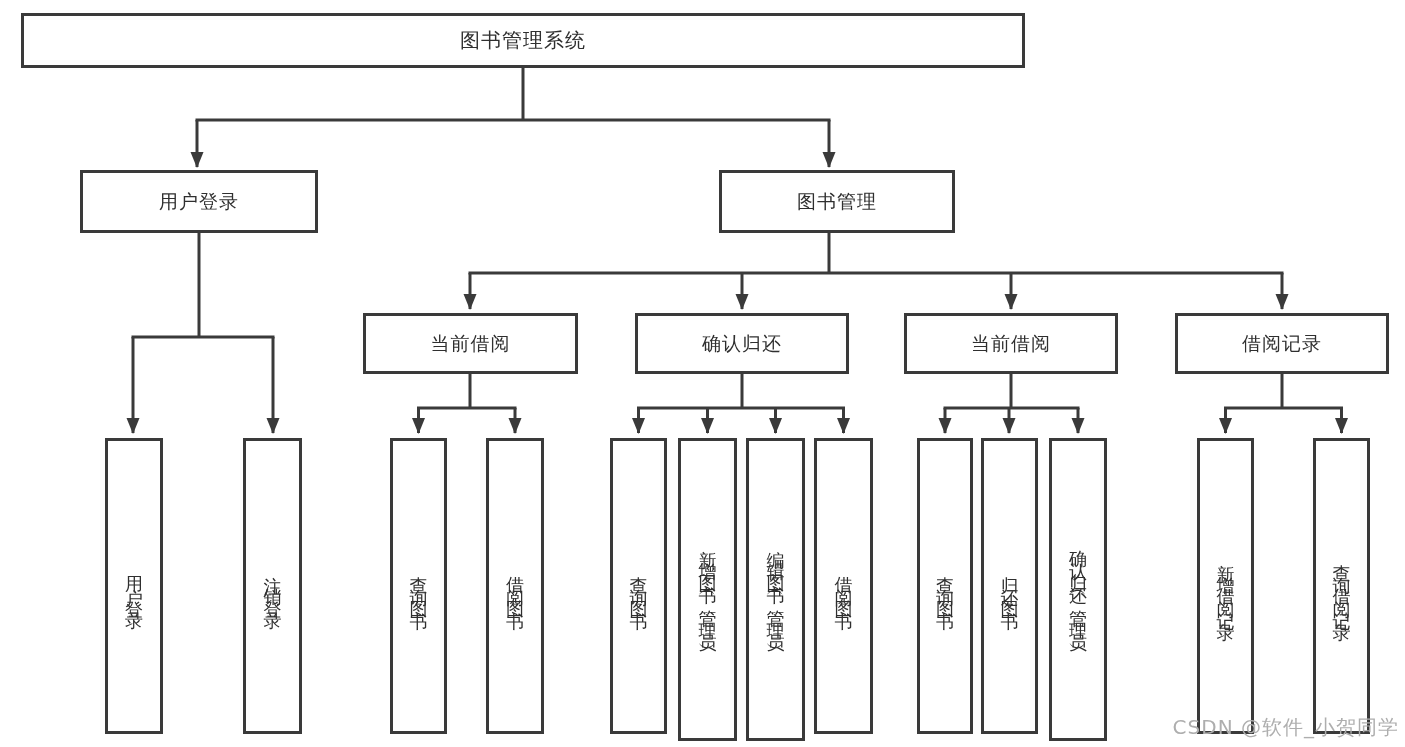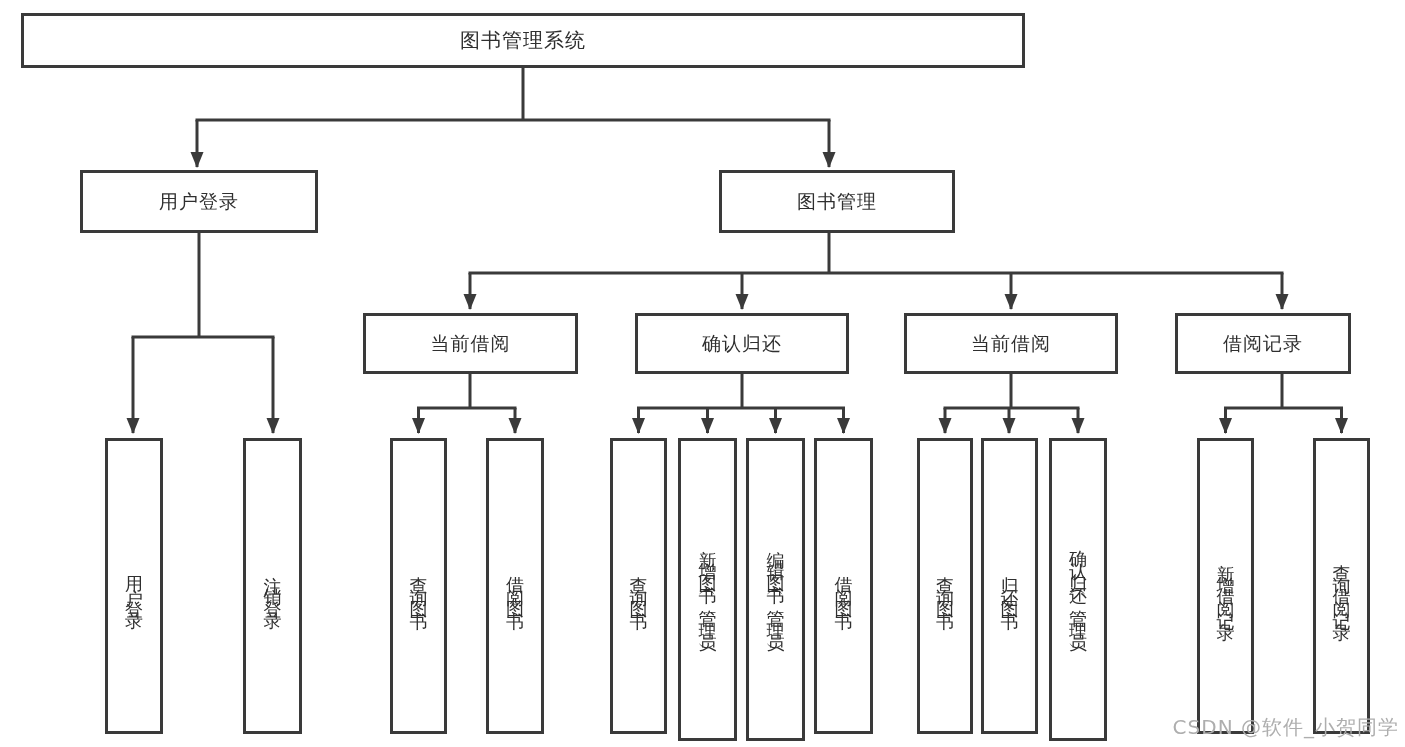--- a/index.html
+++ b/index.html
@@ -93,21 +93,21 @@
 
   <div class="box hbox" style="left:363px;top:313px;width:215px;height:61px;">
     <span>当前借阅</span>
   </div>
   <div class="box hbox" style="left:635px;top:313px;width:214px;height:61px;">
     <span>确认归还</span>
   </div>
   <div class="box hbox" style="left:904px;top:313px;width:214px;height:61px;">
     <span>当前借阅</span>
   </div>
-  <div class="box hbox" style="left:1175px;top:313px;width:176px;height:61px;">
+  <div class="box hbox" style="left:1175px;top:313px;width:214px;height:61px;">
     <span>借阅记录</span>
   </div>
 
   <div class="box vbox" style="left:105px;top:438px;width:58px;height:296px;">
     <span class="vtext">用户登录</span>
   </div>
   <div class="box vbox" style="left:243px;top:438px;width:59px;height:296px;">
     <span class="vtext">注销登录</span>
   </div>
 

